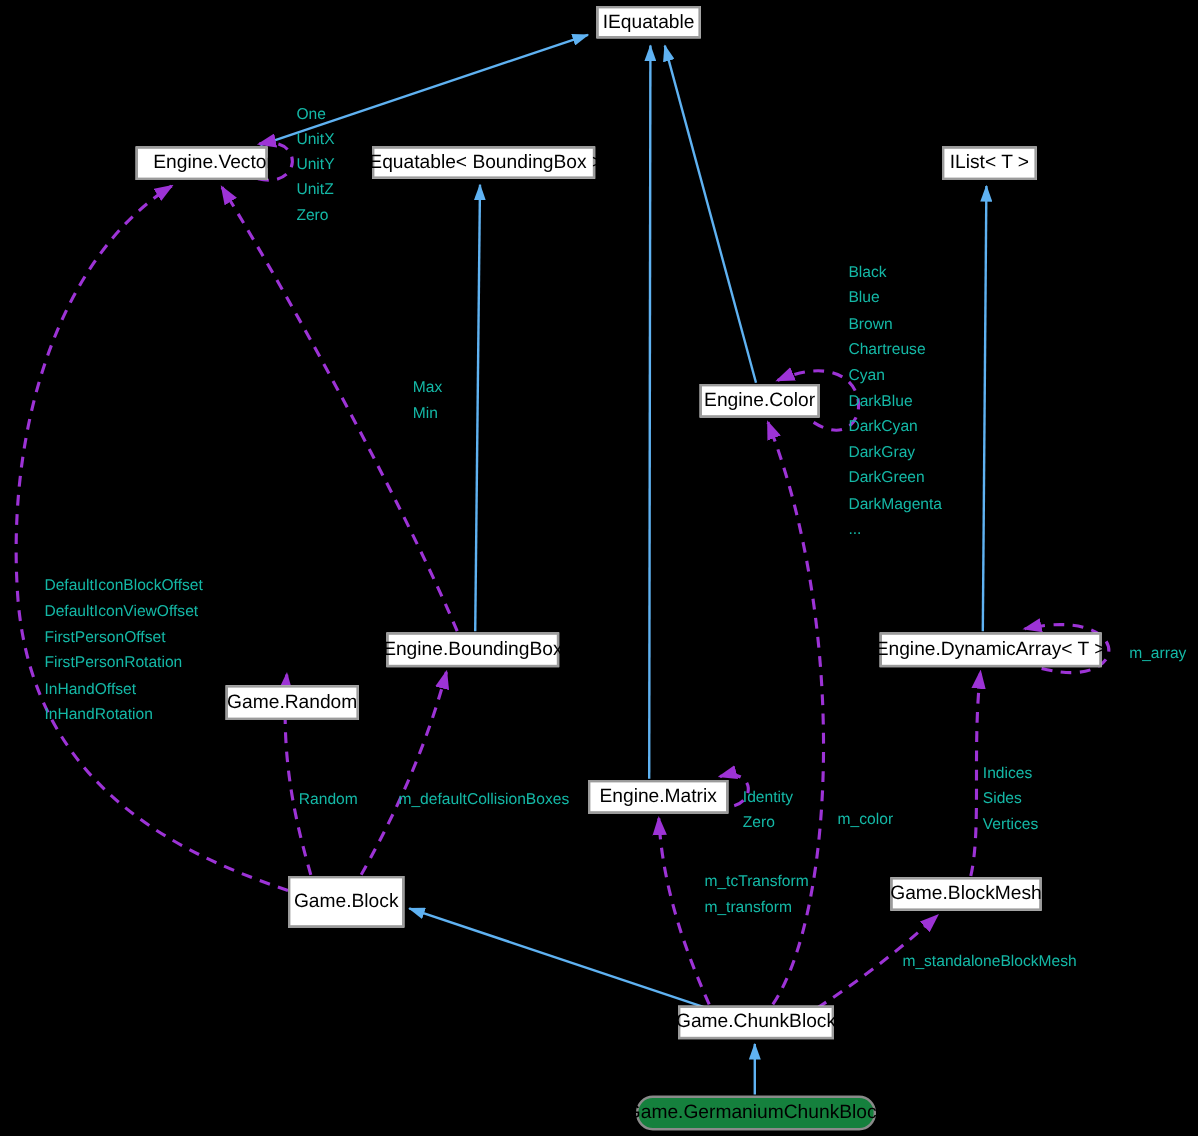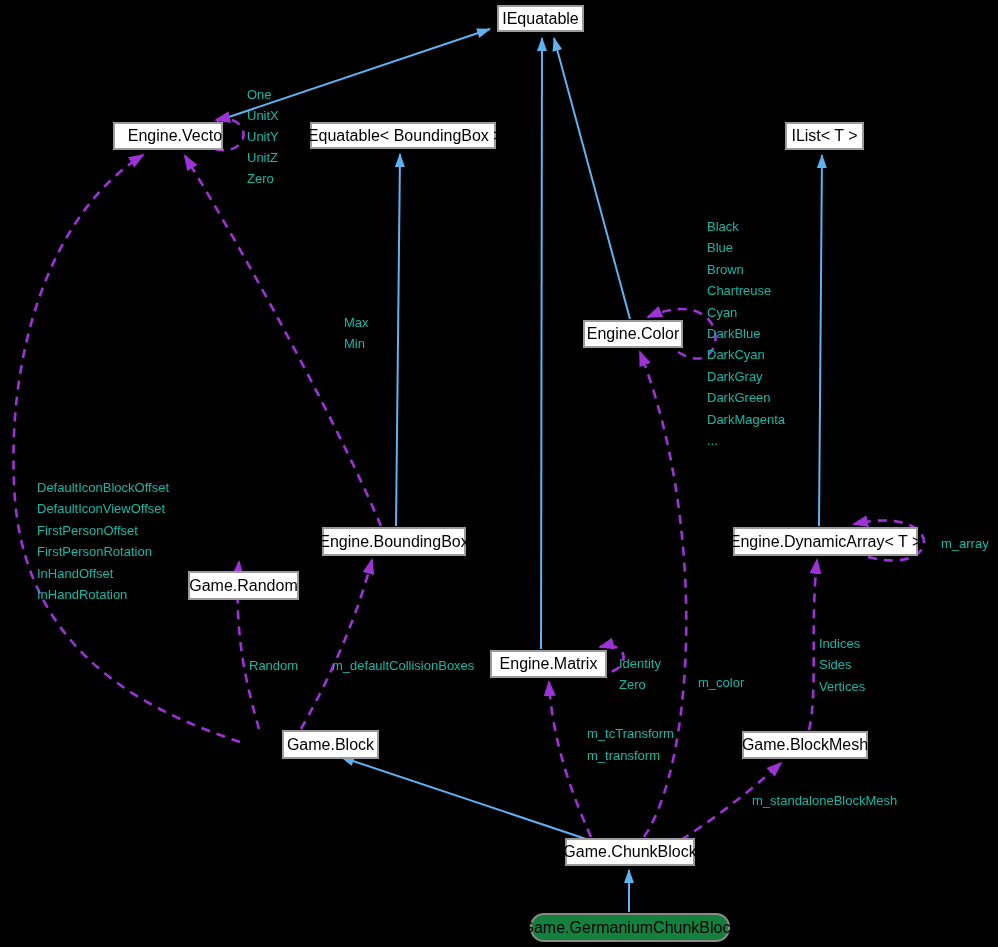--- a/index.html
+++ b/index.html
@@ -55,21 +55,21 @@
 
   <div class="node" style="left:497px;top:5px;width:87px;height:27px;">IEquatable</div>
   <div class="node" style="left:113px;top:122px;width:110px;height:28px;padding-left:28px;">Engine.Vector3</div>
   <div class="node" style="left:310px;top:122px;width:186px;height:27px;">IEquatable&lt; BoundingBox &gt;</div>
   <div class="node" style="left:785px;top:122px;width:79px;height:28px;">IList&lt; T &gt;</div>
   <div class="node" style="left:583px;top:320px;width:100px;height:28px;">Engine.Color</div>
   <div class="node" style="left:188px;top:527px;width:111px;height:29px;margin-top:44px;">Game.Random</div>
   <div class="node" style="left:322px;top:527px;width:144px;height:29px;">Engine.BoundingBox</div>
   <div class="node" style="left:733px;top:527px;width:185px;height:29px;">Engine.DynamicArray&lt; T &gt;</div>
   <div class="node" style="left:490px;top:650px;width:117px;height:28px;">Engine.Matrix</div>
-  <div class="node" style="left:240px;top:730px;width:97px;height:29px;margin-left:42px;">Game.Block</div>
+  <div class="node" style="left:240px;top:730px;width:97px;height:43px;">Game.Block</div>
   <div class="node" style="left:742px;top:731px;width:126px;height:28px;">Game.BlockMesh</div>
   <div class="node" style="left:565px;top:838px;width:130px;height:28px;">Game.ChunkBlock</div>
   <div class="node highlight" style="left:530px;top:913px;width:200px;height:29px;">Game.GermaniumChunkBlock</div>
 
   <div class="lgroup" style="left:247px;top:84px;">
     <div>One</div>
     <div>UnitX</div>
     <div>UnitY</div>
     <div>UnitZ</div>
     <div>Zero</div>

